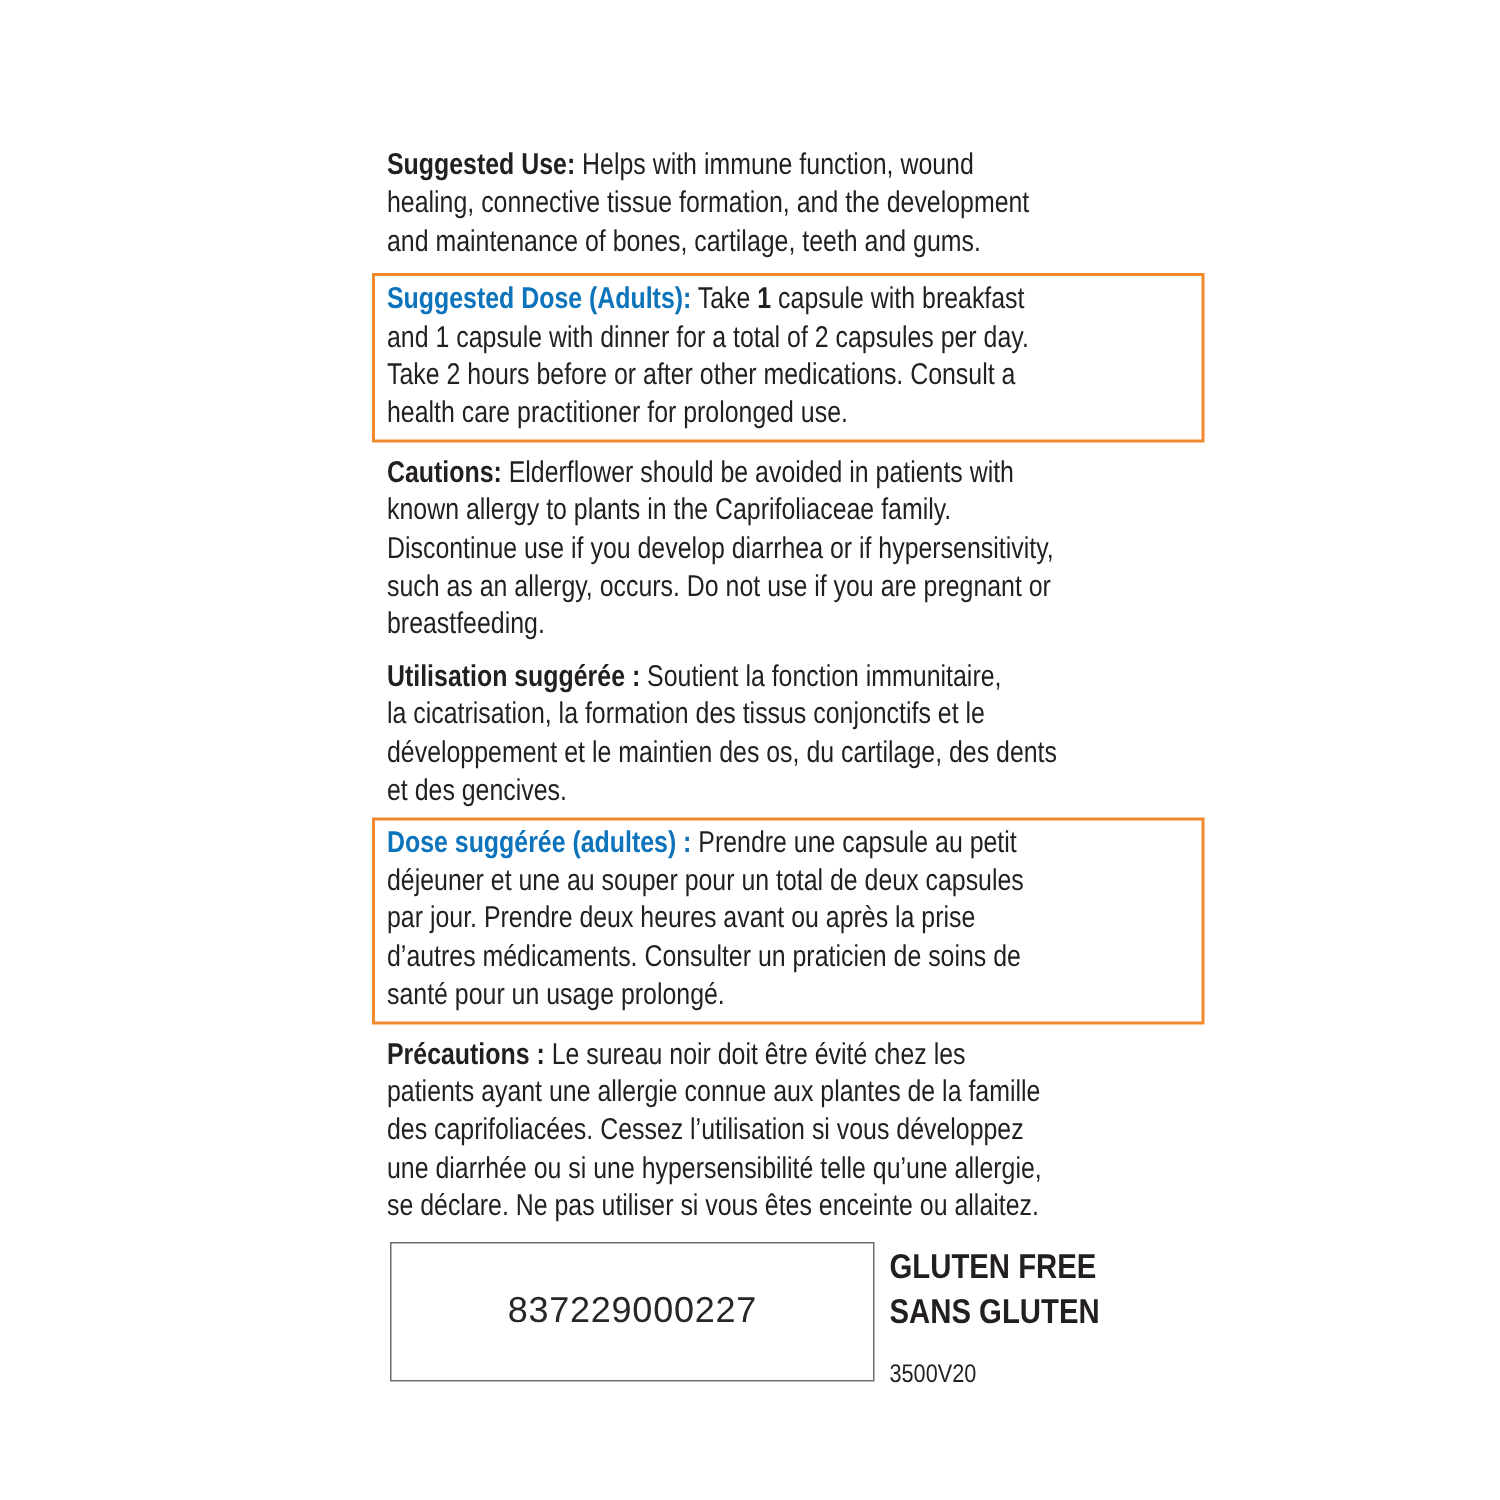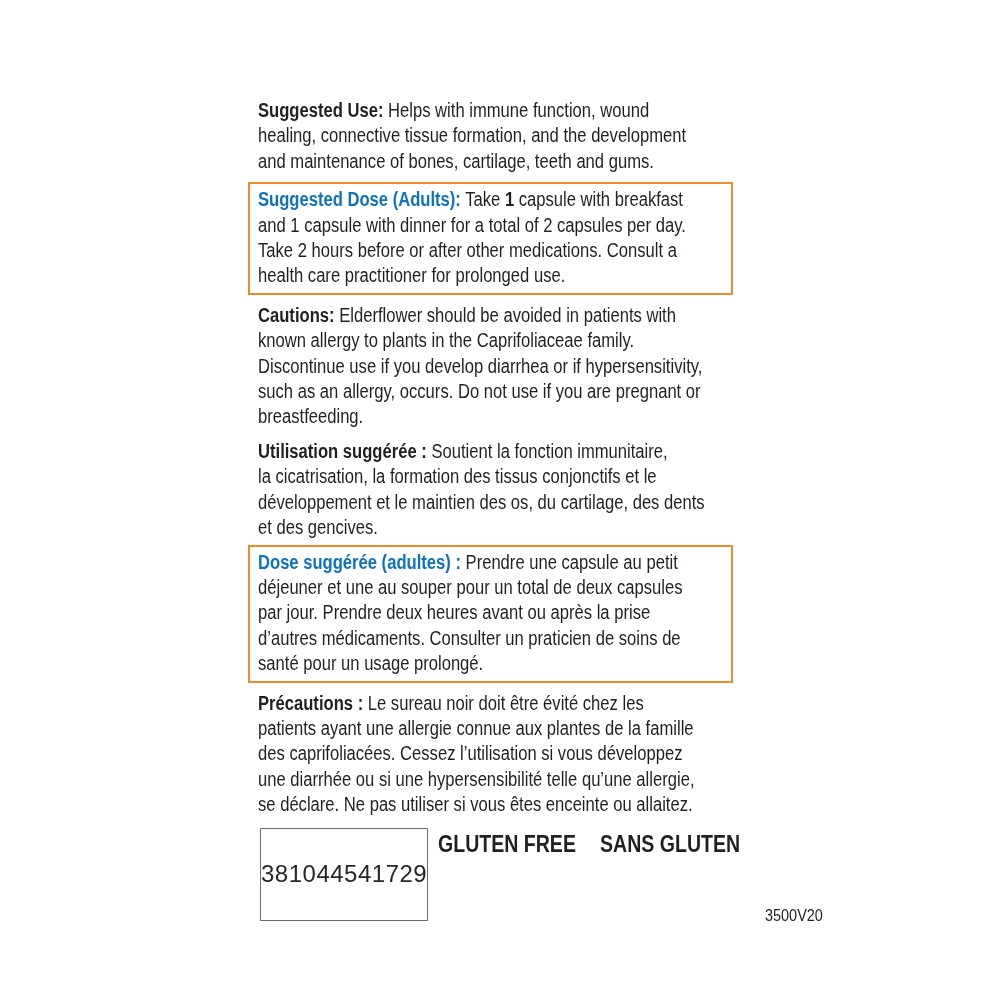--- a/index.html
+++ b/index.html
@@ -28,21 +28,21 @@
     font-weight: 400;
   }
   .seg { white-space: pre-line; }
   .lbl { font-weight: 700; }
   .blue { color: #0d74bc; }
   .num { font-weight: 700; }
   .para { margin: 0 0 8px 0; }
   .dosebox {
     box-sizing: border-box;
     border: 2px solid #f08a2c;
-    width: 485px;
+    width: 555px;
     margin-left: -10px;
     padding: 3px 8px 4px 8px;
     margin-bottom: 8px;
     background: #ffffff;
   }
   .gap-a { margin-bottom: 9px; }
   .gap-b { margin-bottom: 4px; }
   .footer {
     display: flex;
     align-items: flex-start;
@@ -62,20 +62,21 @@
   .barcode-num {
     font-size: 24px;
     letter-spacing: 0.5px;
     color: #2a2627;
   }
   .gluten-col {
     box-sizing: border-box;
     margin-left: 10px;
     height: 96px;
     display: flex;
+    flex-direction: column;
     padding-top: 1px;
   }
   .cond2 {
     transform: scaleX(0.85);
     transform-origin: 0 0;
     width: 120%;
     white-space: nowrap;
   }
   .gluten {
     font-weight: 700;
@@ -126,21 +127,21 @@
   </div>
 
   <p class="cond para"><span class="lbl">Précautions :</span><span class="seg"> Le sureau noir doit être évité chez les
 patients ayant une allergie connue aux plantes de la famille
 des caprifoliacées. Cessez l’utilisation si vous développez
 une diarrhée ou si une hypersensibilité telle qu’une allergie,
 se déclare. Ne pas utiliser si vous êtes enceinte ou allaitez.</span></p>
 
   <div class="footer">
     <div class="barcode-box">
-      <span class="barcode-num">381044541729</span>
+      <span class="barcode-num">837229000227</span>
     </div>
     <div class="gluten-col">
       <div class="gluten cond2">GLUTEN FREE</div>
       <div class="gluten cond2">SANS GLUTEN</div>
       <div class="vcode cond2">3500V20</div>
     </div>
   </div>
 
 </div>
 

